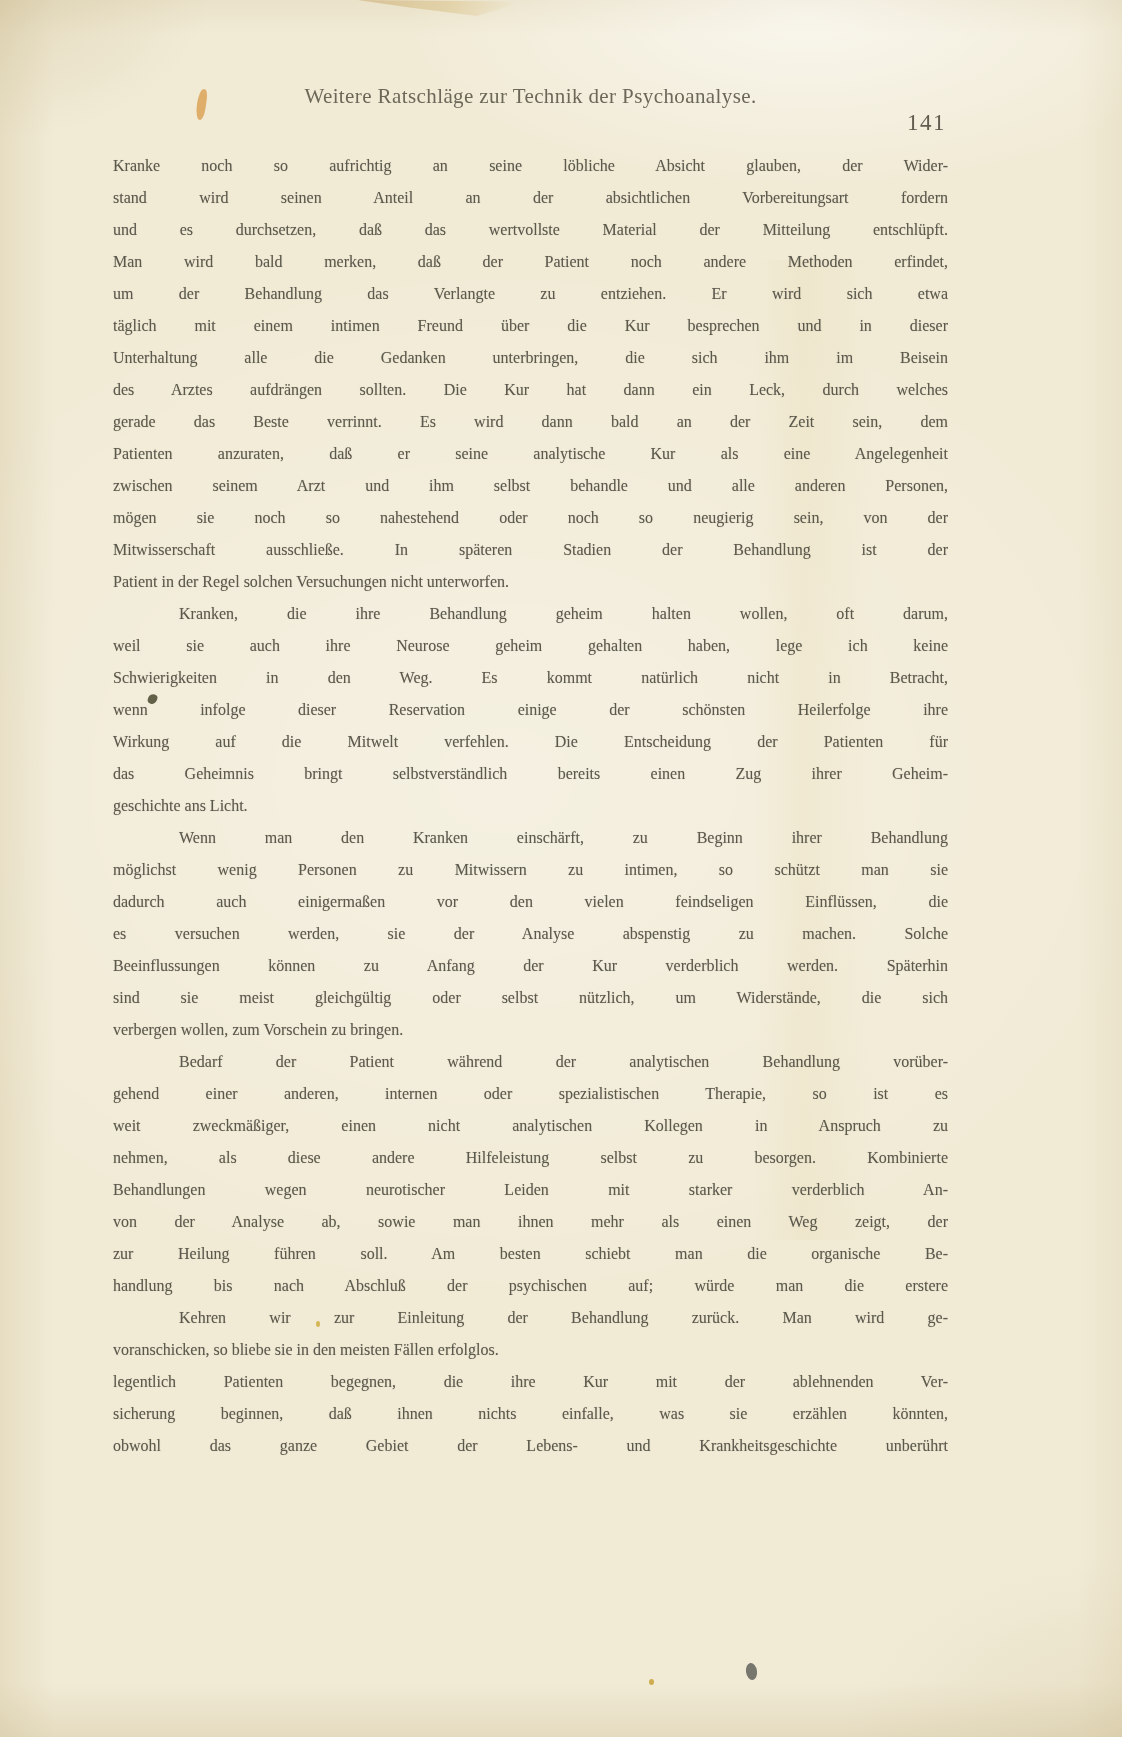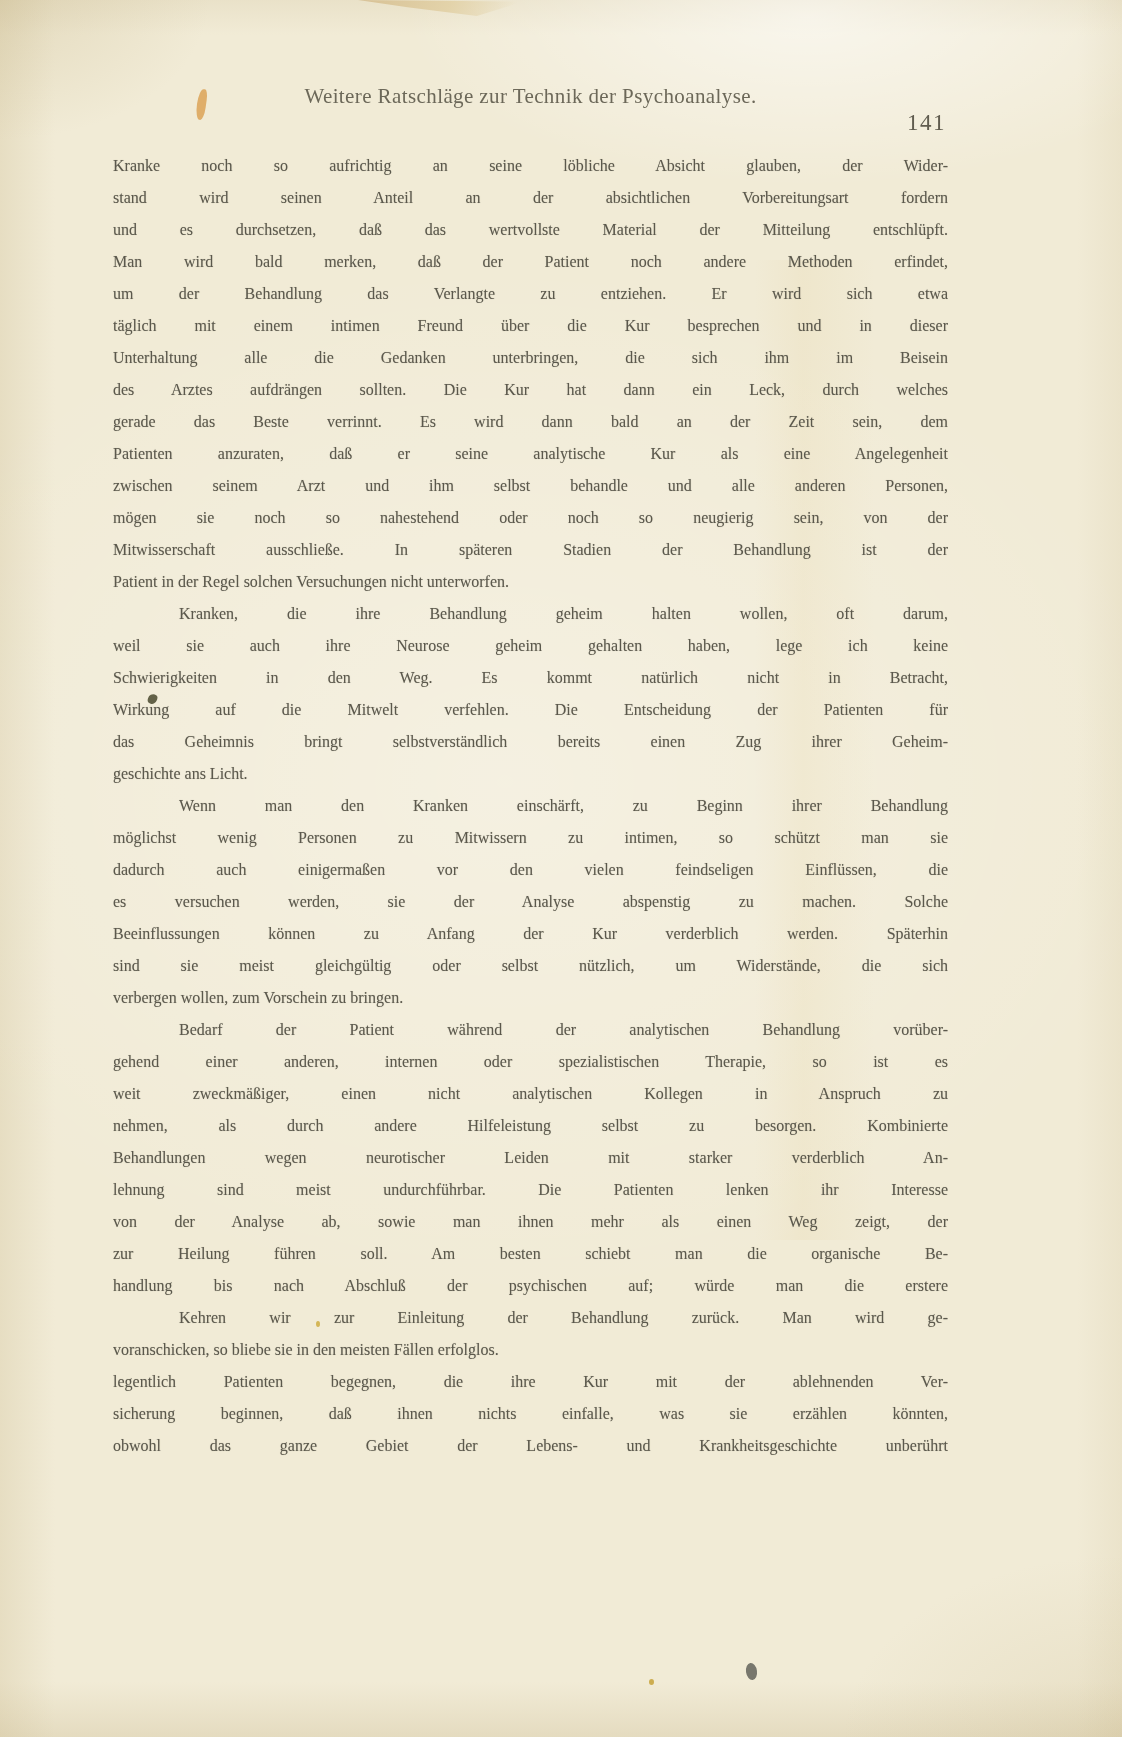--- a/index.html
+++ b/index.html
@@ -82,36 +82,36 @@
       <div class="tline">des Arztes aufdrängen sollten. Die Kur hat dann ein Leck, durch welches</div>
       <div class="tline">gerade das Beste verrinnt. Es wird dann bald an der Zeit sein, dem</div>
       <div class="tline">Patienten anzuraten, daß er seine analytische Kur als eine Angelegenheit</div>
       <div class="tline">zwischen seinem Arzt und ihm selbst behandle und alle anderen Personen,</div>
       <div class="tline">mögen sie noch so nahestehend oder noch so neugierig sein, von der</div>
       <div class="tline">Mitwisserschaft ausschließe. In späteren Stadien der Behandlung ist der</div>
       <div class="tline pend">Patient in der Regel solchen Versuchungen nicht unterworfen.</div>
       <div class="tline indent">Kranken, die ihre Behandlung geheim halten wollen, oft darum,</div>
       <div class="tline">weil sie auch ihre Neurose geheim gehalten haben, lege ich keine</div>
       <div class="tline">Schwierigkeiten in den Weg. Es kommt natürlich nicht in Betracht,</div>
+      <div class="tline">wenn infolge dieser Reservation einige der schönsten Heilerfolge ihre</div>
       <div class="tline">Wirkung auf die Mitwelt verfehlen. Die Entscheidung der Patienten für</div>
       <div class="tline">das Geheimnis bringt selbstverständlich bereits einen Zug ihrer Geheim-</div>
       <div class="tline pend">geschichte ans Licht.</div>
       <div class="tline indent">Wenn man den Kranken einschärft, zu Beginn ihrer Behandlung</div>
       <div class="tline">möglichst wenig Personen zu Mitwissern zu intimen, so schützt man sie</div>
       <div class="tline">dadurch auch einigermaßen vor den vielen feindseligen Einflüssen, die</div>
       <div class="tline">es versuchen werden, sie der Analyse abspenstig zu machen. Solche</div>
       <div class="tline">Beeinflussungen können zu Anfang der Kur verderblich werden. Späterhin</div>
       <div class="tline">sind sie meist gleichgültig oder selbst nützlich, um Widerstände, die sich</div>
       <div class="tline pend">verbergen wollen, zum Vorschein zu bringen.</div>
       <div class="tline indent">Bedarf der Patient während der analytischen Behandlung vorüber-</div>
       <div class="tline">gehend einer anderen, internen oder spezialistischen Therapie, so ist es</div>
       <div class="tline">weit zweckmäßiger, einen nicht analytischen Kollegen in Anspruch zu</div>
-      <div class="tline">nehmen, als durch andere Hilfeleistung selbst zu besorgen. Kombinierte</div>
+      <div class="tline">nehmen, als diese andere Hilfeleistung selbst zu besorgen. Kombinierte</div>
       <div class="tline">Behandlungen wegen neurotischer Leiden mit starker verderblich An-</div>
-      <div class="tline">lehnung sind meist undurchführbar. Die Patienten lenken ihr Interesse</div>
       <div class="tline">von der Analyse ab, sowie man ihnen mehr als einen Weg zeigt, der</div>
       <div class="tline">zur Heilung führen soll. Am besten schiebt man die organische Be-</div>
       <div class="tline">handlung bis nach Abschluß der psychischen auf; würde man die erstere</div>
       <div class="tline indent">Kehren wir zur Einleitung der Behandlung zurück. Man wird ge-</div>
       <div class="tline pend">voranschicken, so bliebe sie in den meisten Fällen erfolglos.</div>
       <div class="tline">legentlich Patienten begegnen, die ihre Kur mit der ablehnenden Ver-</div>
       <div class="tline">sicherung beginnen, daß ihnen nichts einfalle, was sie erzählen könnten,</div>
       <div class="tline">obwohl das ganze Gebiet der Lebens- und Krankheitsgeschichte unberührt</div>
     </div>
 

